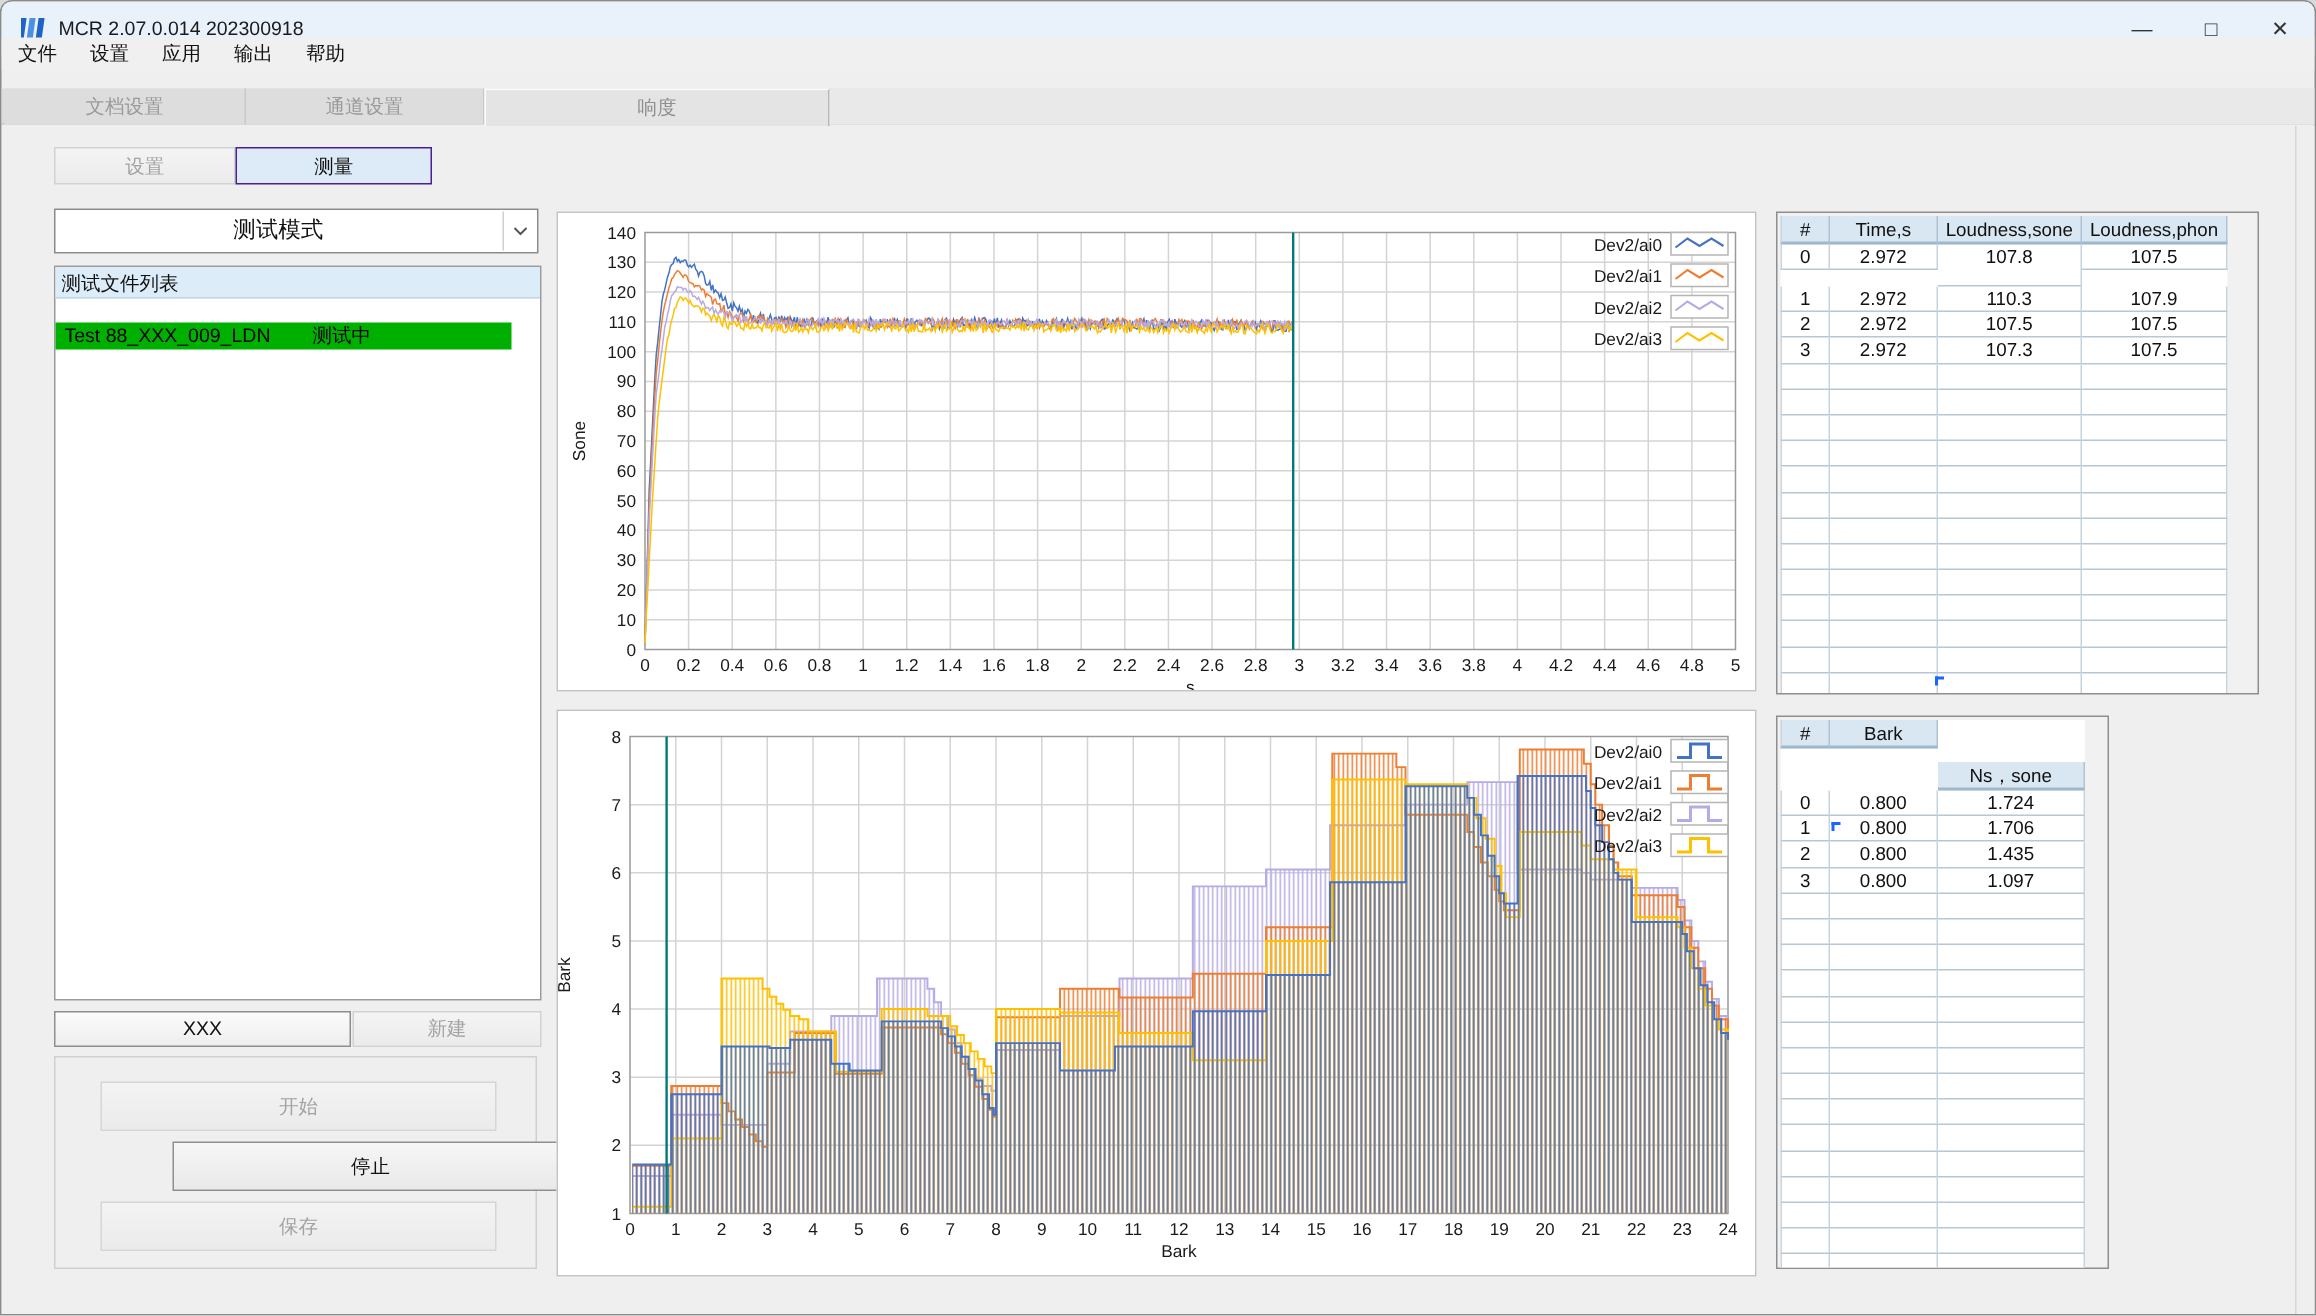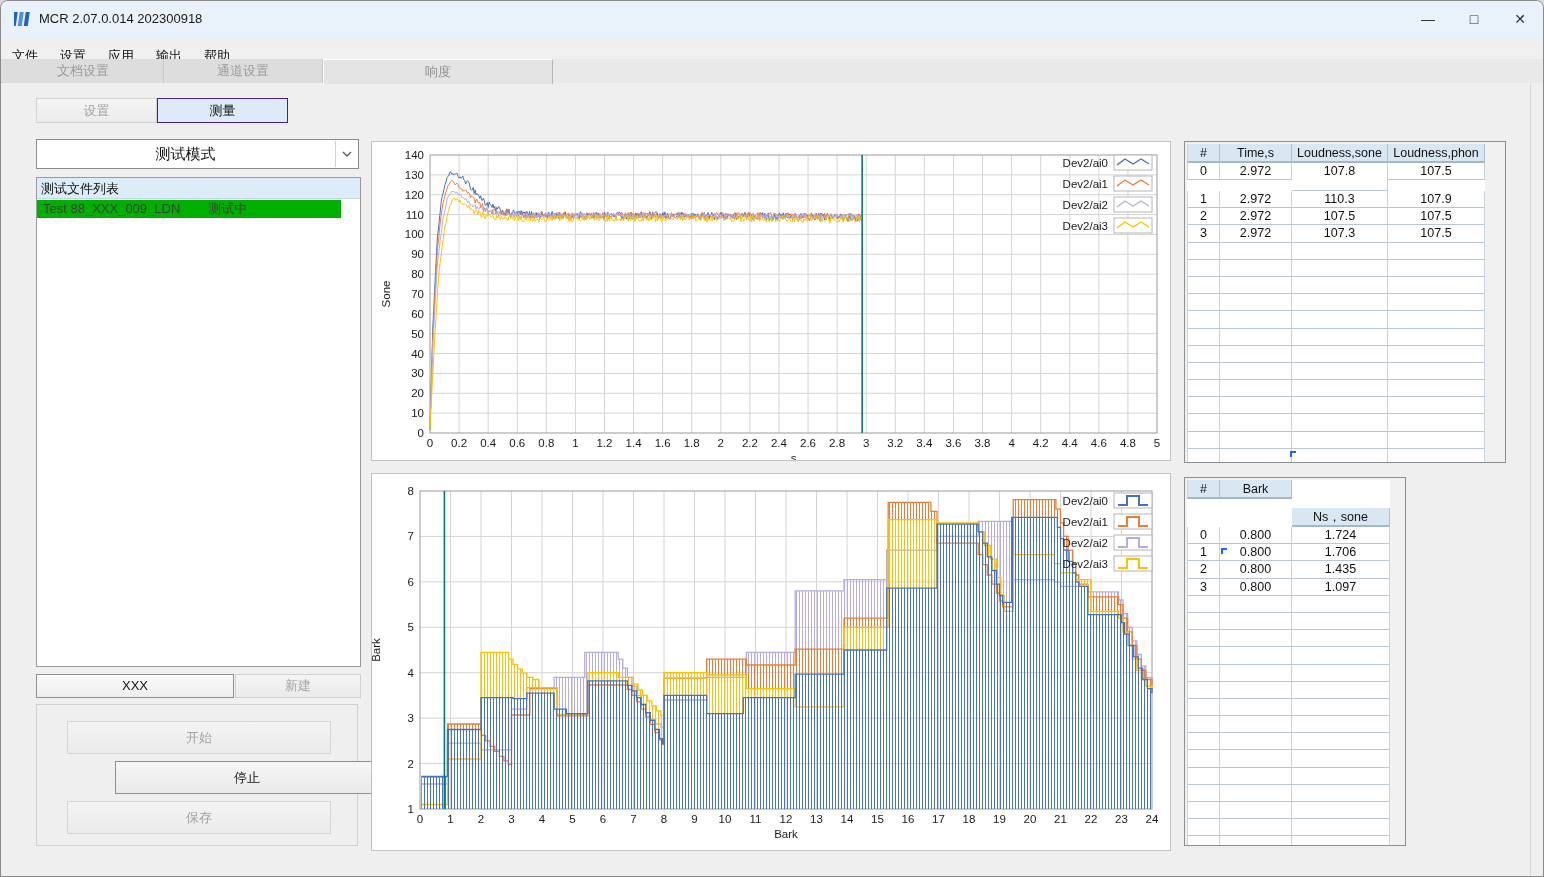--- a/index.html
+++ b/index.html
@@ -7,21 +7,21 @@
   #win { position:relative; width:1544px; height:877px; background:#efefef; border:1px solid #8a8a8a; border-radius:8px 8px 0 0; overflow:hidden; }
 
   
   #titlebar { position:absolute; left:0; top:0; width:100%; height:36px; background:#e9f1fb; }
   #app-icon { position:absolute; left:13px; top:9px; width:18px; height:18px; }
   #title-text { position:absolute; left:38px; top:10px; font-size:13px; color:#1a1a1a; }
   .wctl { position:absolute; top:0; width:46px; height:36px; display:flex; align-items:center; justify-content:center; color:#333; font-size:14px; }
   #btn-min { right:92px; } #btn-max { right:46px; } #btn-close { right:0; }
 
   
-  #menubar { position:absolute; left:0; top:44px; width:100%; height:22px; background:#f0f0f0; display:flex; align-items:center; }
+  #menubar { position:absolute; left:0; top:24px; width:100%; height:22px; background:#f0f0f0; display:flex; align-items:center; }
   .menu-item { padding:0 11px; font-size:13px; color:#111; height:22px; line-height:22px; }
 
   
   #tabstrip { position:absolute; left:0; top:58px; width:100%; height:24px; background:#dddddd; border-bottom:1px solid #c8c8c8; }
   .tab { position:absolute; top:0; height:24px; line-height:24px; text-align:center; font-size:13px; color:#9a9a9a; border-right:1px solid #c9c9c9; background:#dddddd; }
   .tab.active { background:#e4e4e4; border-top:1px solid #fdfdfd; border-left:1px solid #fdfdfd; border-right:1px solid #b5b5b5; height:25px; color:#8f8f8f; }
   #tab-rest { position:absolute; left:552px; top:0; height:24px; right:0; background:#e9e9e9; }
 
   #content { position:absolute; left:0; top:83px; width:1544px; height:794px; background:#efefef; }
   #right-edge-line { position:absolute; right:14px; top:0; bottom:0; width:1px; background:#d5d5d5; }
@@ -30,21 +30,21 @@
   .subbtn { position:absolute; height:25px; font-size:13px; text-align:center; line-height:23px; }
   #btn-shezhi { left:35px; top:14px; width:121px; background:linear-gradient(#f4f4f4,#ebebeb); border:1px solid #d2d2d2; color:#a3a3a3; }
   #btn-celiang { left:156px; top:14px; width:131px; background:#dcebf7; border:1px solid #4c1d95; color:#111; }
 
   
   #combo { position:absolute; left:35px; top:55px; width:323px; height:30px; background:#fff; border:1px solid #8a8a8a; }
   #combo-value { position:absolute; left:0; right:24px; top:0; bottom:0; text-align:center; line-height:28px; font-size:15px; color:#111; }
   #combo-arrow { position:absolute; right:1px; top:1px; width:22px; height:26px; border-left:1px solid #d0d0d0; display:flex; align-items:center; justify-content:center; }
   #listbox { position:absolute; left:35px; top:93px; width:325px; height:490px; background:#fff; border:1px solid #9a9a9a; }
   #list-header { height:21px; background:#dcecf8; border-bottom:1px solid #c2d6e8; font-size:13px; color:#111; padding:2px 4px; }
-  #list-item0 { margin-top:1px; height:18px; background:#00b000; color:#404040; font-size:13px; line-height:18px; padding-left:6px; width:94%; }
+  #list-item0 { margin-top:16px; height:18px; background:#00b000; color:#000000; font-size:13px; line-height:18px; padding-left:6px; width:94%; }
   #list-item0 .gap { display:inline-block; width:28px; }
   .lbtn { position:absolute; top:590px; height:24px; font-size:13px; text-align:center; line-height:22px; }
   #btn-xxx { left:35px; width:198px; background:linear-gradient(#fbfbfb,#eeeeee); border:1px solid #8f8f8f; color:#111; }
   #btn-new { left:234px; width:126px; background:linear-gradient(#f4f4f4,#ebebeb); border:1px solid #d2d2d2; color:#a3a3a3; }
   #groupbox { position:absolute; left:35px; top:620px; width:322px; height:142px; border:1px solid #d0d0d0; background:#efefef; }
   .gbtn { position:absolute; left:30px; width:264px; height:33px; font-size:13px; text-align:center; line-height:31px; }
   #btn-start { top:16px; background:linear-gradient(#f3f3f3,#ebebeb); border:1px solid #d6d6d6; color:#a3a3a3; }
   #btn-stop  { top:56px; background:linear-gradient(#f6f6f6,#e9e9e9); border:1px solid #8f8f8f; color:#111;margin-left:48px; }
   #btn-save  { top:96px; background:linear-gradient(#f3f3f3,#ebebeb); border:1px solid #d6d6d6; color:#a3a3a3; }
 

